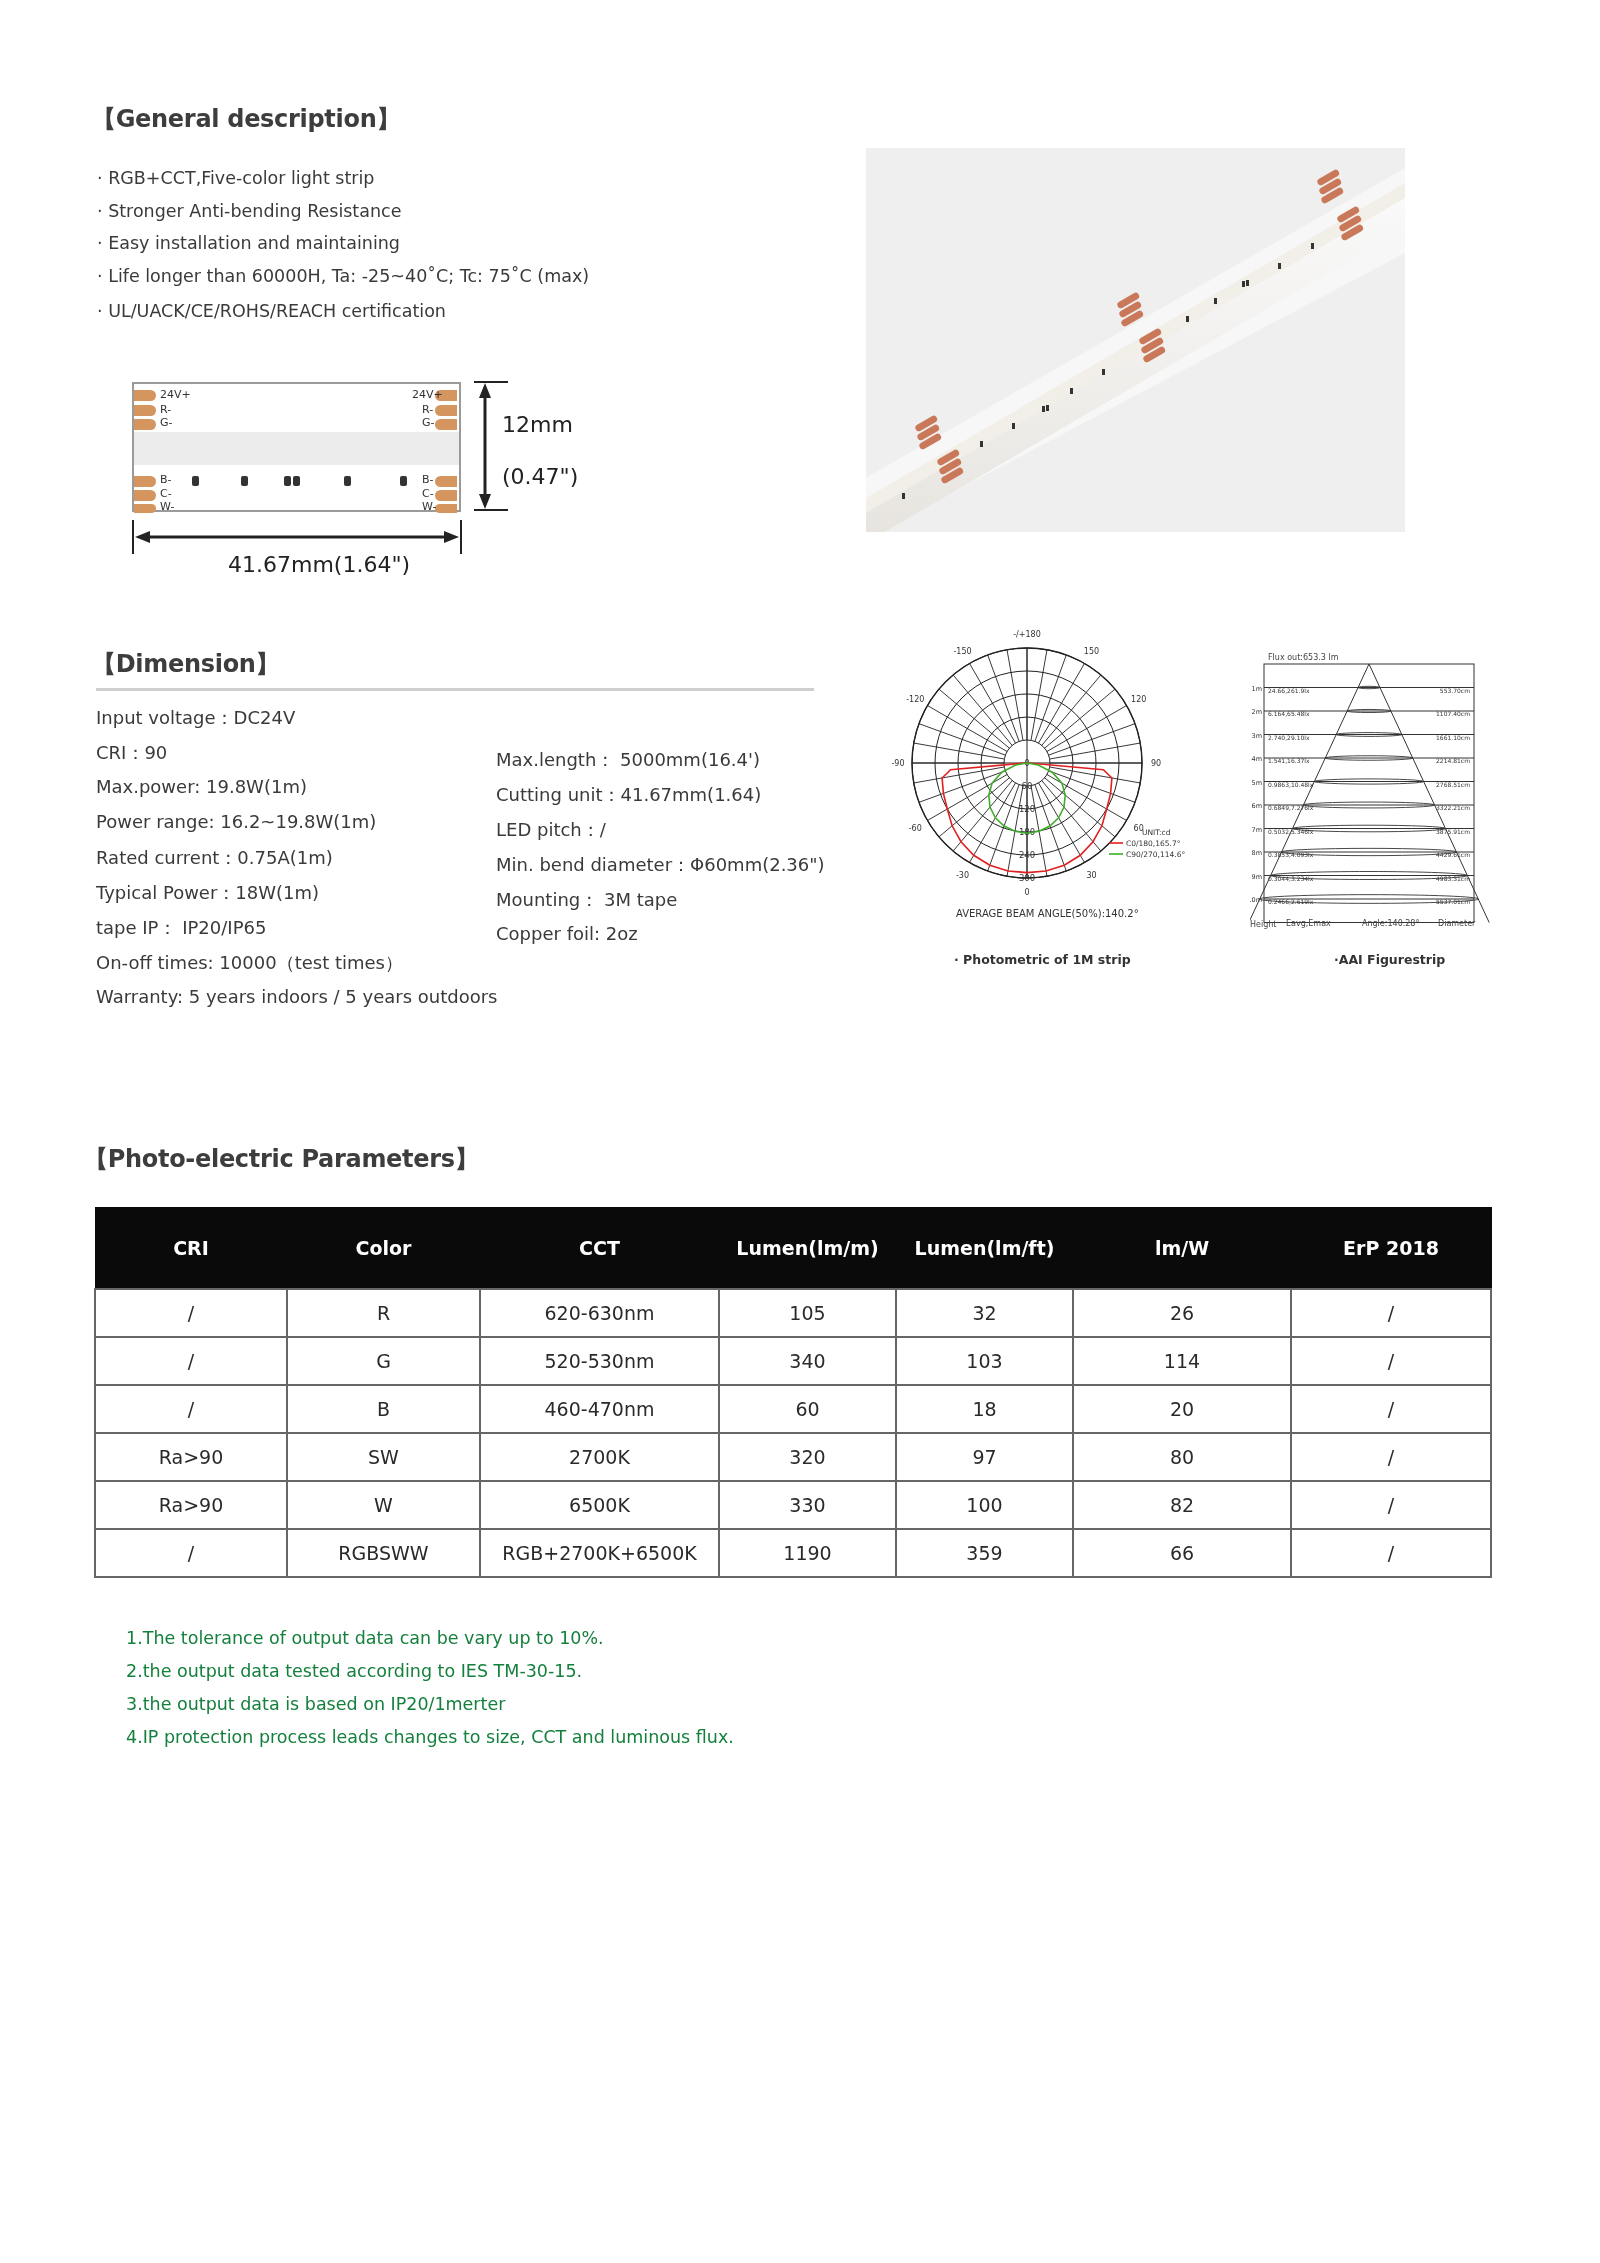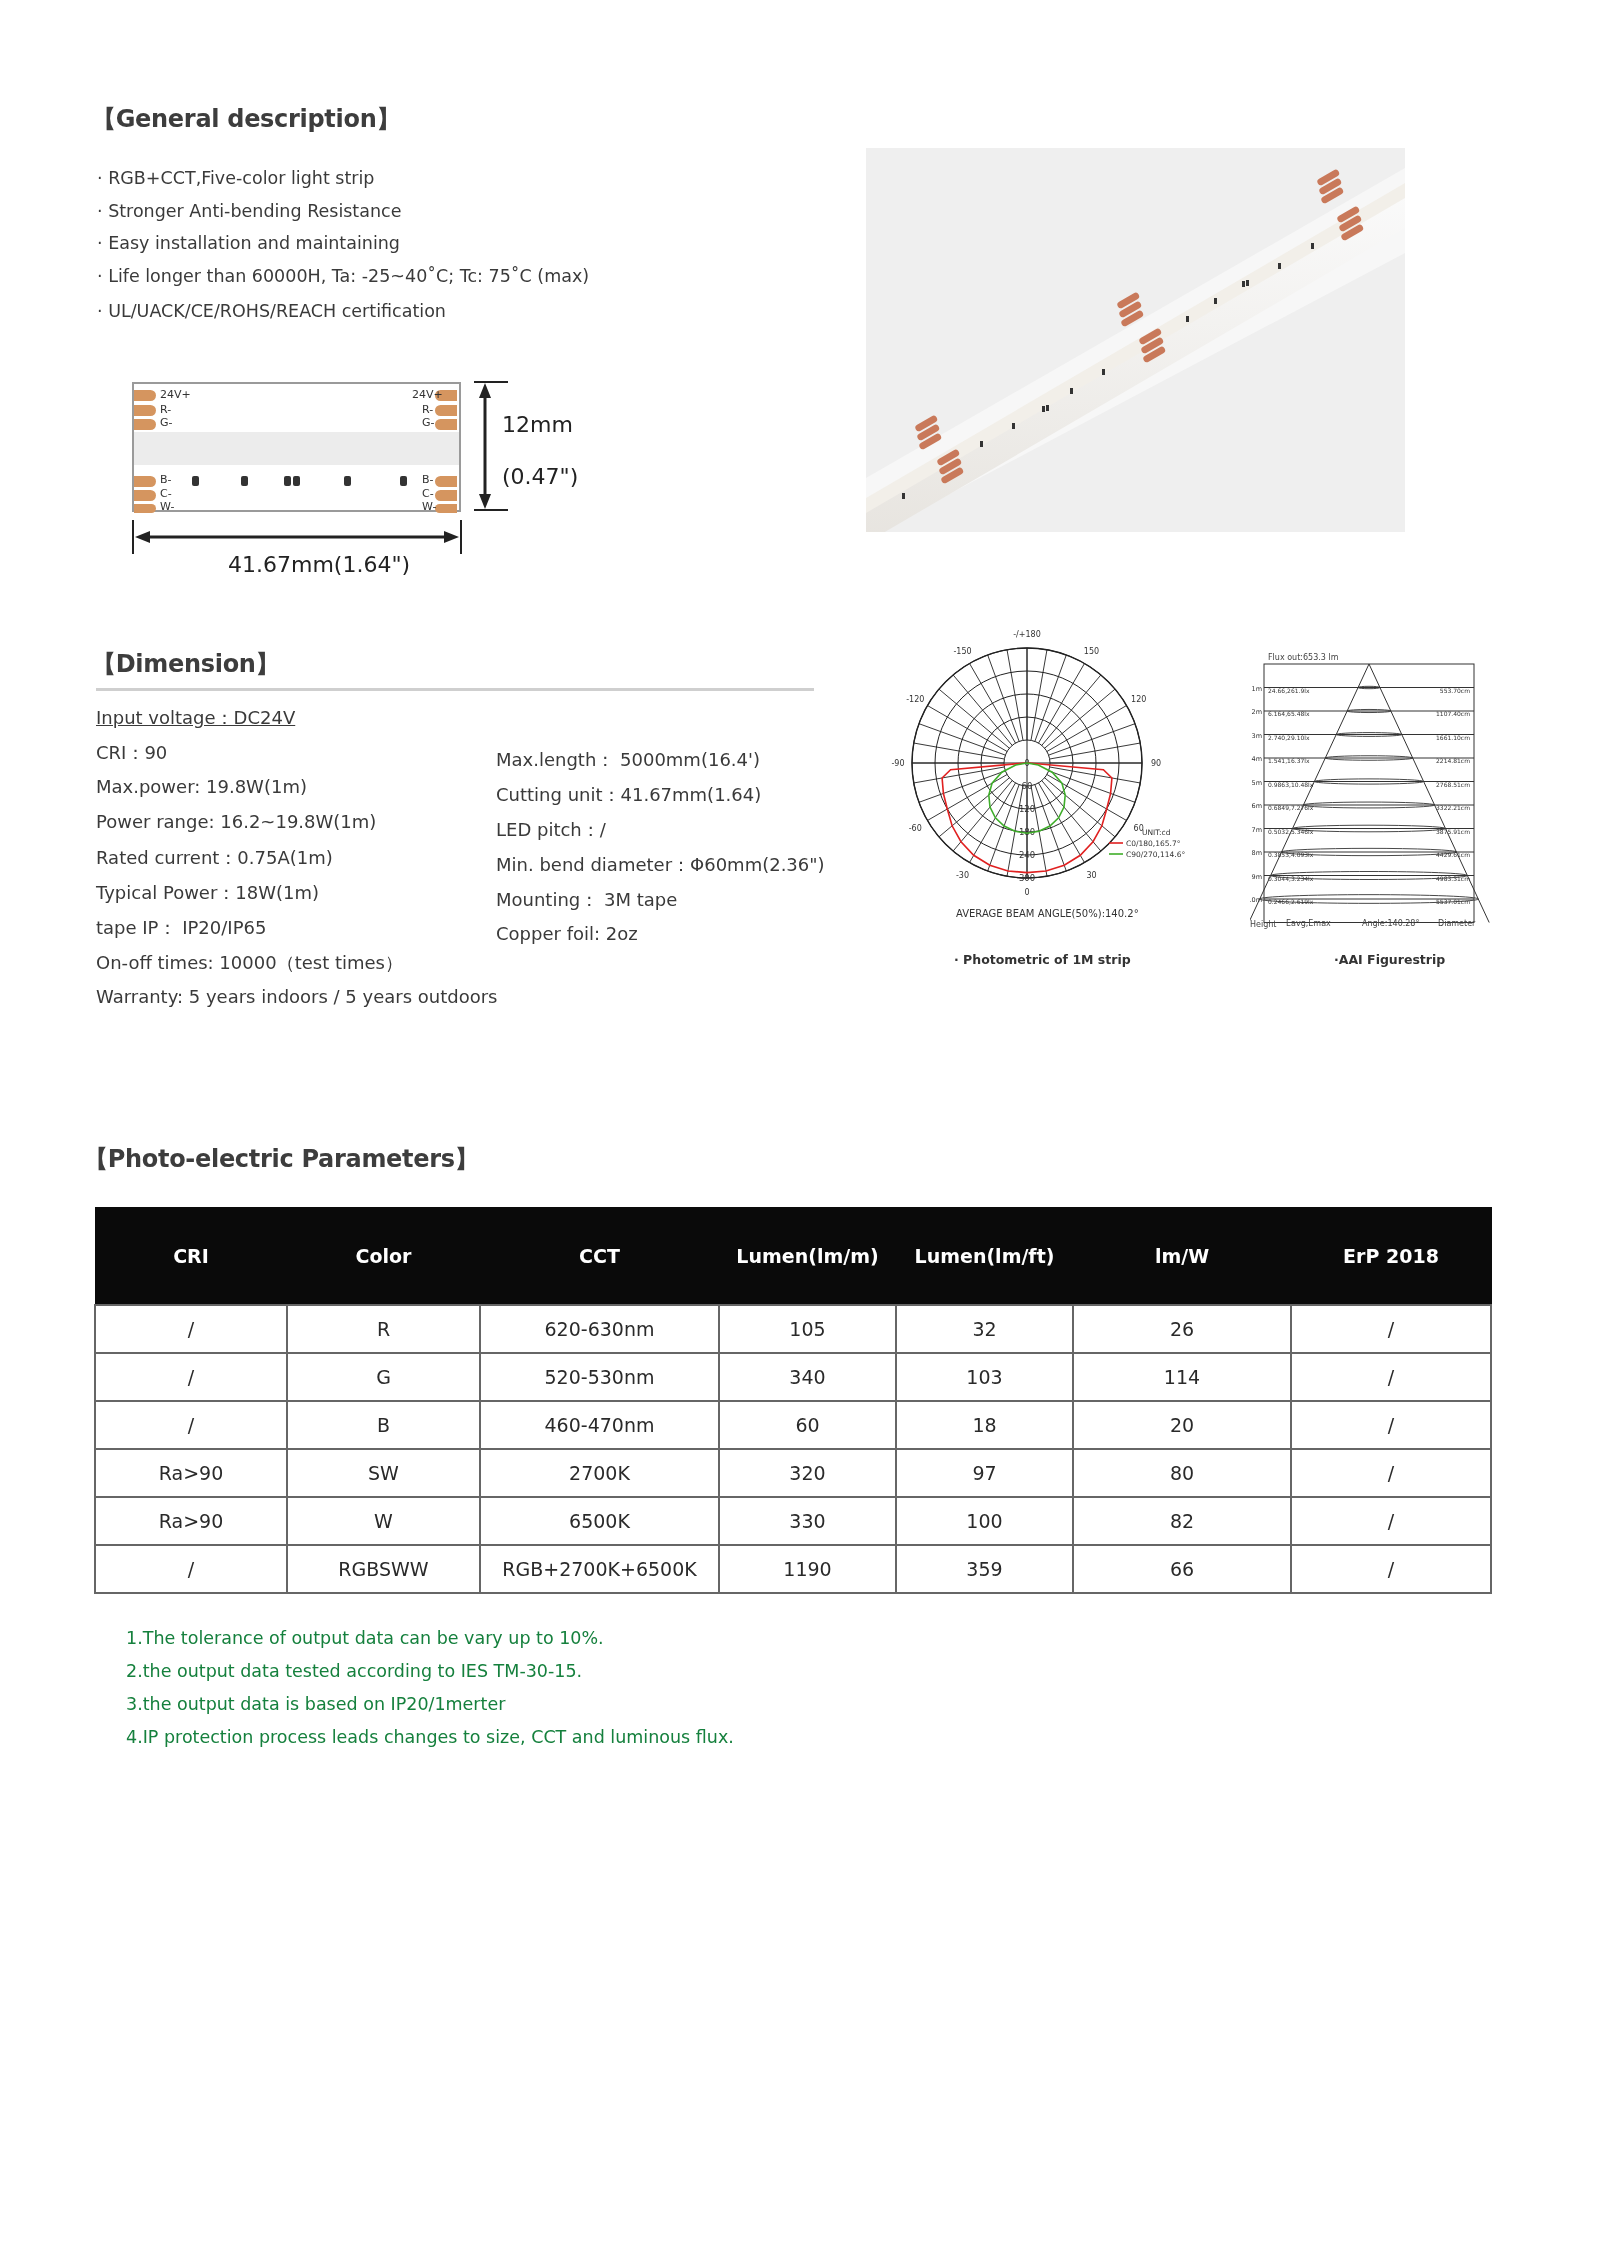--- a/index.html
+++ b/index.html
@@ -15,21 +15,21 @@
   .band { background: #ececec; }
   .pad { width: 22px; height: 11px; background: #d5955f; border-radius: 0 6px 6px 0; }
   .pad.r { border-radius: 6px 0 0 6px; }
   .padlabel { font-size: 11px; color: #333; line-height: 13px; }
   .chip { width: 7px; height: 10px; background: #333; border-radius: 2px; }
   .dimtext { font-size: 22px; color: #222; white-space: nowrap; }
   
   .photo { background: #efefef; overflow: hidden; }
   
   table.pe { border-collapse: collapse; table-layout: fixed; position: absolute; left: 94px; top: 1207px; width: 1396px; }
-  table.pe th { background: #0a0a0a; color: #fff; font-weight: bold; font-size: 19px; height: 80px; padding: 8px; text-align: center; border: 1px solid #0a0a0a; }
+  table.pe th { background: #0a0a0a; color: #fff; font-weight: bold; font-size: 19px; height: 80px; padding: 0; text-align: center; border: 1px solid #0a0a0a; }
   table.pe td { border: 2px solid #666; height: 46px; padding: 0; text-align: center; font-size: 19px; color: #2a2a2a; }
   .note { font-size: 17.5px; color: #15803d; white-space: nowrap; }
   .caption { font-size: 12.5px; font-weight: bold; color: #333; white-space: nowrap; }
   .tiny { font-size: 8px; color: #444; white-space: nowrap; }
   .small { font-size: 9.5px; color: #333; white-space: nowrap; }
 </style>
 </head>
 <body>
 
 <div class="abs section-title" style="left:92px; top:103px;">【General description】</div>
@@ -146,21 +146,21 @@
         <rect x="412" y="115" width="3" height="6"></rect>
       <rect x="445" y="95" width="3" height="6"></rect>
     </g>
   </svg>
 </div>
 
 <div class="abs section-title" style="left:92px; top:648px;">【Dimension】</div>
 <div class="abs divider" style="left:96px; top:688px; width:718px;"></div>
 
 <div class="abs" style="left:96px; top:706px;">
-  <div class="spec" style="height:35px;text-decoration:underline;">Input voltage：DC24V</div>
+  <div class="spec" style="height:35px;">Input voltage：DC24V</div>
   <div class="spec" style="height:35px;">CRI：90</div>
   <div class="spec" style="height:35px;">Max.power: 19.8W(1m)</div>
   <div class="spec" style="height:35px;">Power range:  16.2~19.8W(1m)</div>
   <div class="spec" style="height:35px;">Rated current：0.75A(1m)</div>
   <div class="spec" style="height:35px;">Typical Power：18W(1m)</div>
   <div class="spec" style="height:35px;">tape IP：  IP20/IP65</div>
   <div class="spec" style="height:35px;">On-off times: 10000（test times）</div>
   <div class="spec" style="height:35px;">Warranty:    5 years indoors / 5 years outdoors</div>
 </div>
 <div class="abs" style="left:496px; top:748px;">

